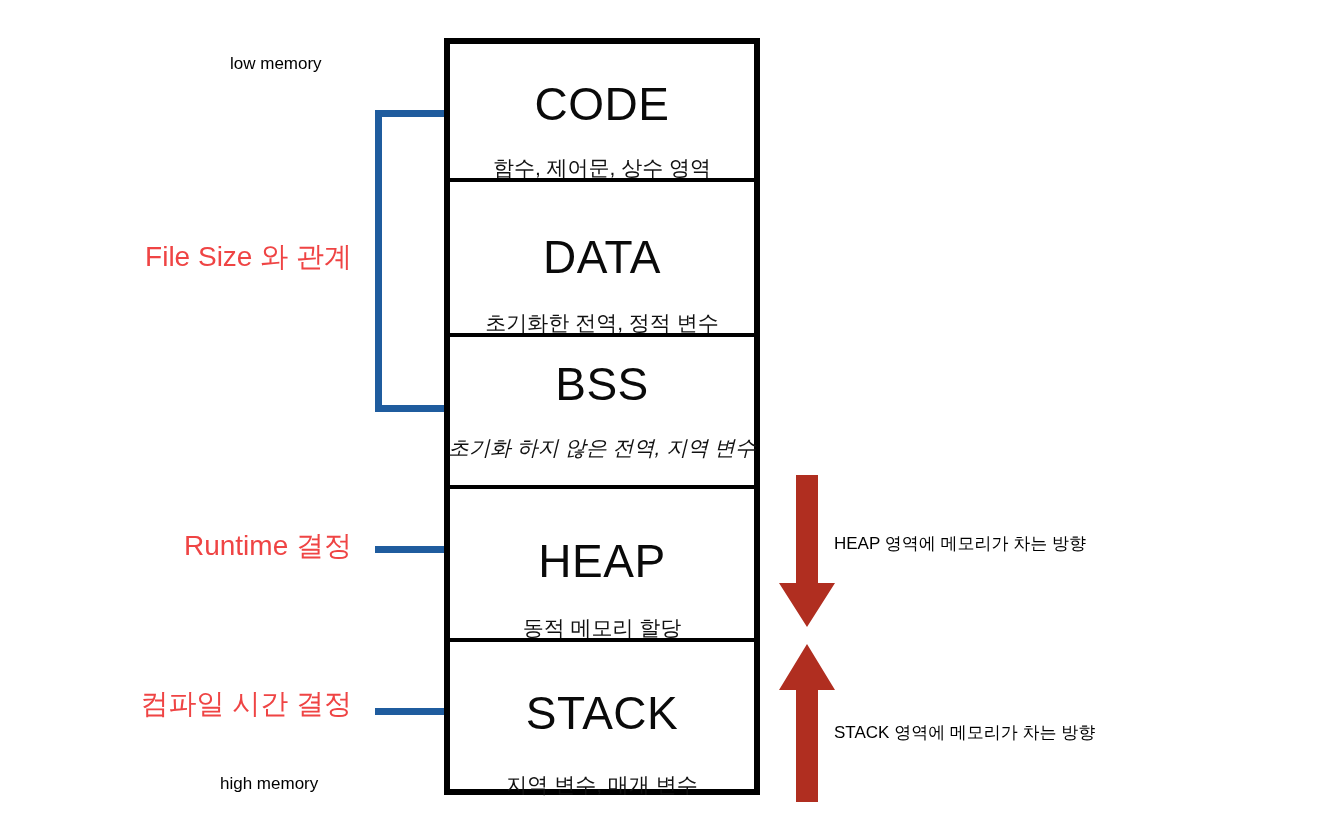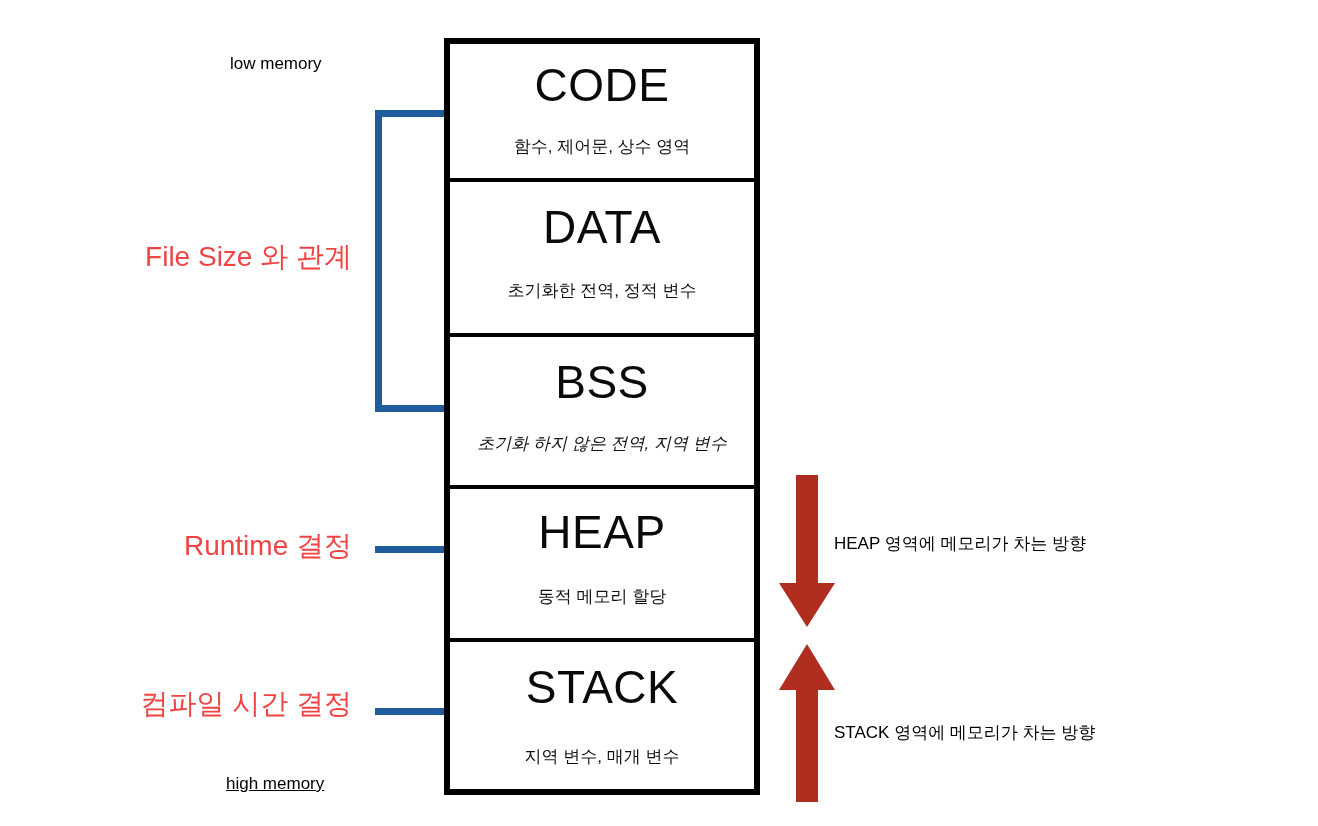--- a/index.html
+++ b/index.html
@@ -31,40 +31,40 @@
     background: #ffffff;
   }
   .mem-seg {
     position: absolute;
     left: 0;
     width: 100%;
     box-sizing: border-box;
     display: flex;
     flex-direction: column;
     align-items: center;
-    justify-content: flex-start;
+    justify-content: flex-end;
   }
   .seg-divider {
     position: absolute;
     left: 0;
     width: 100%;
     height: 4px;
     background: #000000;
   }
   .seg-title {
     font-size: 46px;
     line-height: 1;
     font-weight: 400;
     letter-spacing: 0.5px;
     color: #0a0a0a;
     text-align: center;
     white-space: nowrap;
   }
   .seg-desc {
-    font-size: 17px;
+    font-size: 21px;
     line-height: 1;
     font-weight: 400;
     color: #111111;
     text-align: center;
     white-space: nowrap;
   }
 
   
   .mem-edge-label {
     position: absolute;
@@ -121,21 +121,21 @@
 
   <div class="brk bracket-v" style="left:375px; top:110px; height:302px;"></div>
   <div class="brk bracket-h" style="left:375px; top:110px; width:72px;"></div>
   <div class="brk bracket-h" style="left:375px; top:405px; width:72px;"></div>
 
   <div class="brk bracket-h" style="left:375px; top:546px; width:72px;"></div>
   <div class="brk bracket-h" style="left:375px; top:708px; width:72px;"></div>
 
   <div class="mem-edge-label" style="left:230px; top:55px; width:195px;">low memory</div>
 
-  <div class="mem-edge-label" style="left:226px; top:775px; width:195px;text-decoration:underline;">high memory</div>
+  <div class="mem-edge-label" style="left:220px; top:775px; width:195px;">high memory</div>
 
   <div class="mem-block">
 
     <div class="mem-seg" style="top:0px; height:134px;">
       <div class="seg-title" style="margin-top:18px;">CODE</div>
       <div class="seg-desc" style="margin-top:30px;">함수, 제어문, 상수 영역</div>
     </div>
     <div class="seg-divider" style="top:134px;"></div>
 
     <div class="mem-seg" style="top:138px; height:151px;">

